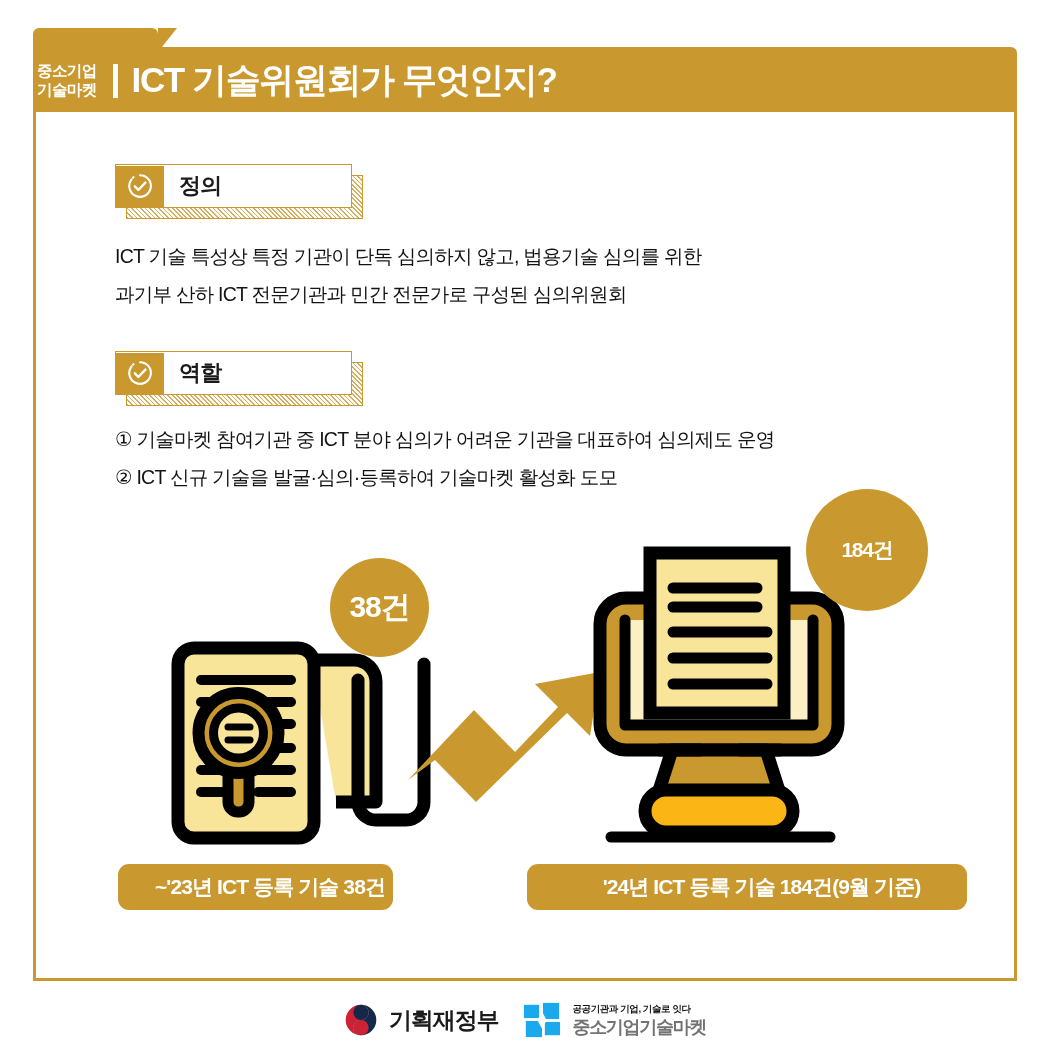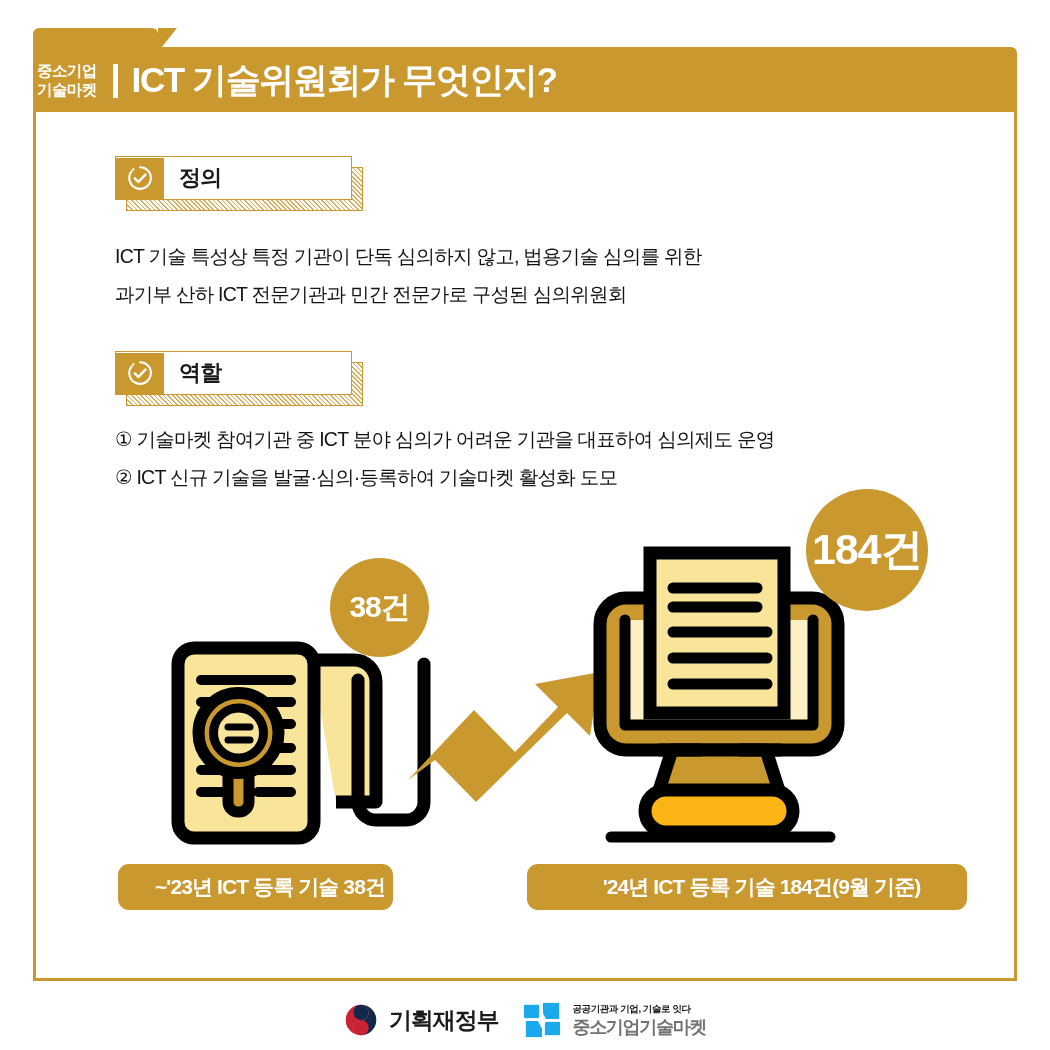--- a/index.html
+++ b/index.html
@@ -184,21 +184,21 @@
     top: 558px;
     width: 99px;
     height: 99px;
     font-size: 30px;
   }
   #badge-184 {
     left: 806px;
     top: 489px;
     width: 122px;
     height: 122px;
-    font-size: 43px;
+    font-size: 21px;
   }
 
   
   .caption-pill {
     position: absolute;
     background: #c9992f;
     border-radius: 11px;
     color: #ffffff;
     font-size: 21px;
     font-weight: bold;
@@ -262,21 +262,21 @@
     <div id="header-content">
       <div id="brand-mark">중소기업
 기술마켓</div>
       <div id="header-divider"></div>
       <div id="header-title">ICT 기술위원회가 무엇인지?</div>
     </div>
   </div>
 
   <div id="card">
 
-    <div class="section-label" style="left:79px; top:44px;">
+    <div class="section-label" style="left:79px; top:52px;">
       <div class="shadow"></div>
       <div class="box">
         <div class="icon-cell">
           <svg width="28" height="28" viewBox="0 0 28 28" aria-hidden="true">
             <path d="M14 3.2 A10.8 10.8 0 1 1 5.6 7.3" fill="none" stroke="#ffffff" stroke-width="2.1" stroke-linecap="round"></path>
             <path d="M7.0 5.6 A10.8 10.8 0 0 1 9.6 4.0" fill="none" stroke="#ffffff" stroke-width="2.1" stroke-linecap="round" stroke-dasharray="0.6 3.4"></path>
             <path d="M8.8 14.3 l3.6 3.7 l7.0 -7.4" fill="none" stroke="#ffffff" stroke-width="2.4" stroke-linecap="round" stroke-linejoin="round"></path>
           </svg>
         </div>
         <div class="label-text">정의</div>

